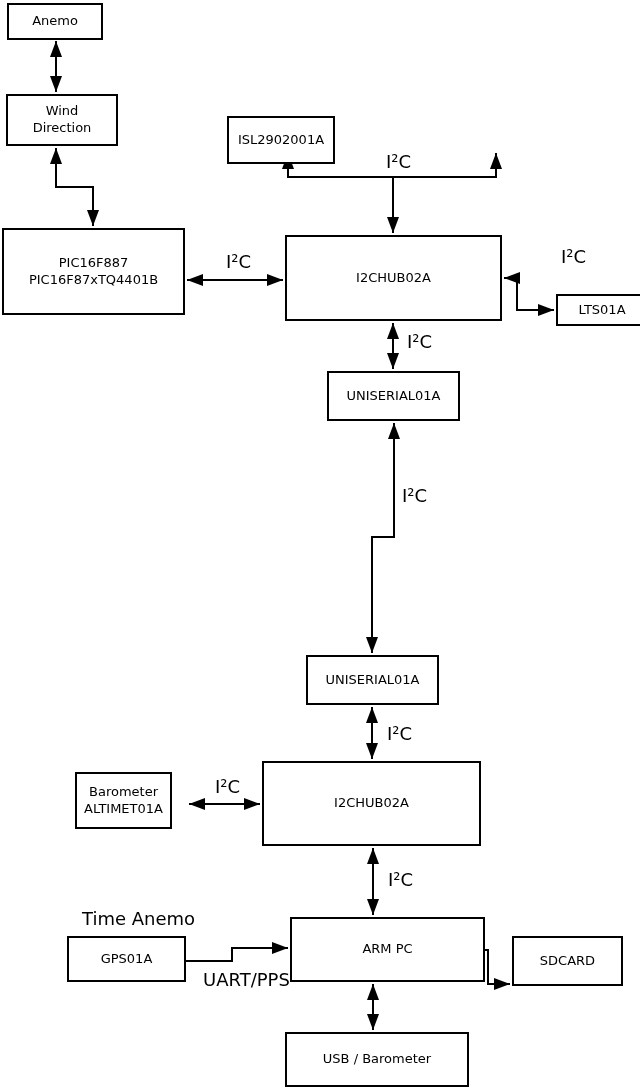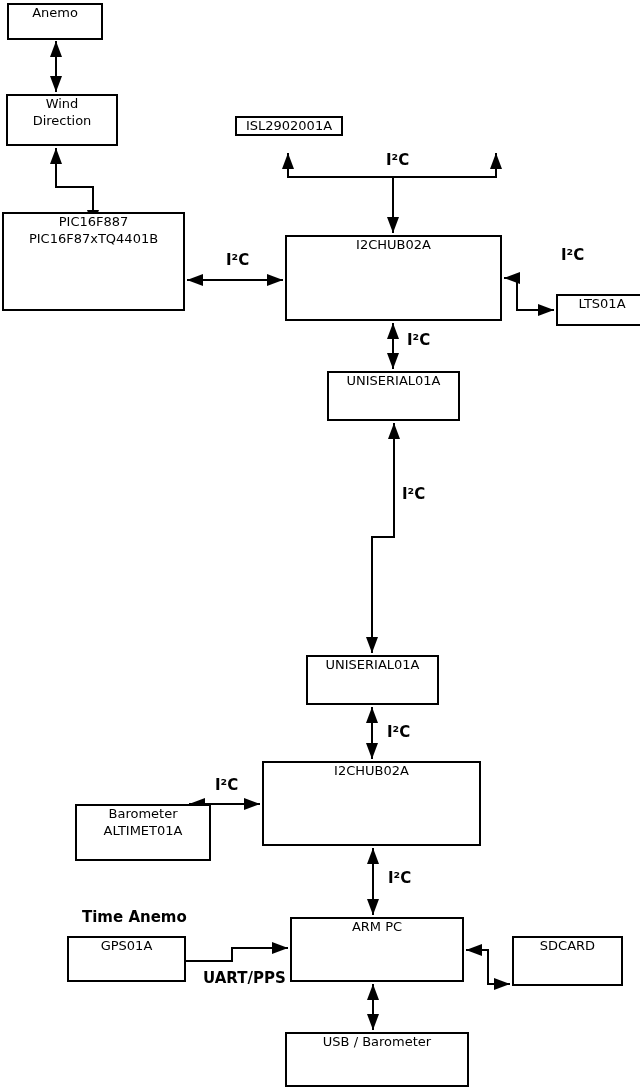--- a/index.html
+++ b/index.html
@@ -13,32 +13,32 @@
     overflow: hidden;
   }
   svg.wires { position: absolute; left: 0; top: 0; }
   svg.wires path { stroke: #000000; stroke-width: 2; fill: none; }
   .node {
     position: absolute;
     box-sizing: border-box;
     border: 2px solid #000000;
     background: #ffffff;
     display: flex;
+    align-items: center;
     justify-content: center;
     text-align: center;
     font-size: 13px;
     line-height: 1.3;
   }
   .node span { white-space: pre-line; }
   .edge-label {
     position: absolute;
-    font-size: 15px;
+    font-size: 18px;
     line-height: 1.2;
     white-space: nowrap;
-    font-weight: bold;
   }
 </style>
 </head>
 <body>
 
 <div class="canvas">
 
   <svg class="wires" width="640" height="1089" viewBox="0 0 640 1089">
     <defs>
       <marker id="ah" viewBox="0 0 16 12" markerWidth="16" markerHeight="12" refX="16" refY="6" orient="auto-start-reverse" markerUnits="userSpaceOnUse">
@@ -63,60 +63,60 @@
 
   <div class="node" style="left:7px; top:3px; width:96px; height:37px">
     <span>Anemo</span>
   </div>
 
   <div class="node" style="left:6px; top:94px; width:112px; height:52px">
     <span>Wind
 Direction</span>
   </div>
 
-  <div class="node" style="left:2px; top:212px; width:183px; height:99px">
+  <div class="node" style="left:2px; top:228px; width:183px; height:87px">
     <span>PIC16F887
 PIC16F87xTQ4401B</span>
   </div>
 
-  <div class="node" style="left:235px; top:116px; width:108px; height:20px">
+  <div class="node" style="left:227px; top:116px; width:108px; height:48px">
     <span>ISL2902001A</span>
   </div>
 
 
   <div class="node" style="left:285px; top:235px; width:217px; height:86px">
     <span>I2CHUB02A</span>
   </div>
 
   <div class="node" style="left:556px; top:294px; width:92px; height:32px">
     <span>LTS01A</span>
   </div>
 
   <div class="node" style="left:327px; top:371px; width:133px; height:50px">
     <span>UNISERIAL01A</span>
   </div>
 
   <div class="node" style="left:306px; top:655px; width:133px; height:50px">
     <span>UNISERIAL01A</span>
   </div>
 
-  <div class="node" style="left:75px; top:804px; width:136px; height:57px">
+  <div class="node" style="left:75px; top:772px; width:97px; height:57px">
     <span>Barometer
 ALTIMET01A</span>
   </div>
 
   <div class="node" style="left:262px; top:761px; width:219px; height:85px">
     <span>I2CHUB02A</span>
   </div>
 
   <div class="node" style="left:67px; top:936px; width:119px; height:46px">
     <span>GPS01A</span>
   </div>
 
-  <div class="node" style="left:290px; top:917px; width:174px; height:65px">
+  <div class="node" style="left:290px; top:917px; width:195px; height:65px">
     <span>ARM PC</span>
   </div>
 
   <div class="node" style="left:512px; top:936px; width:111px; height:50px">
     <span>SDCARD</span>
   </div>
 
   <div class="node" style="left:285px; top:1032px; width:184px; height:55px">
     <span>USB / Barometer</span>
   </div>

